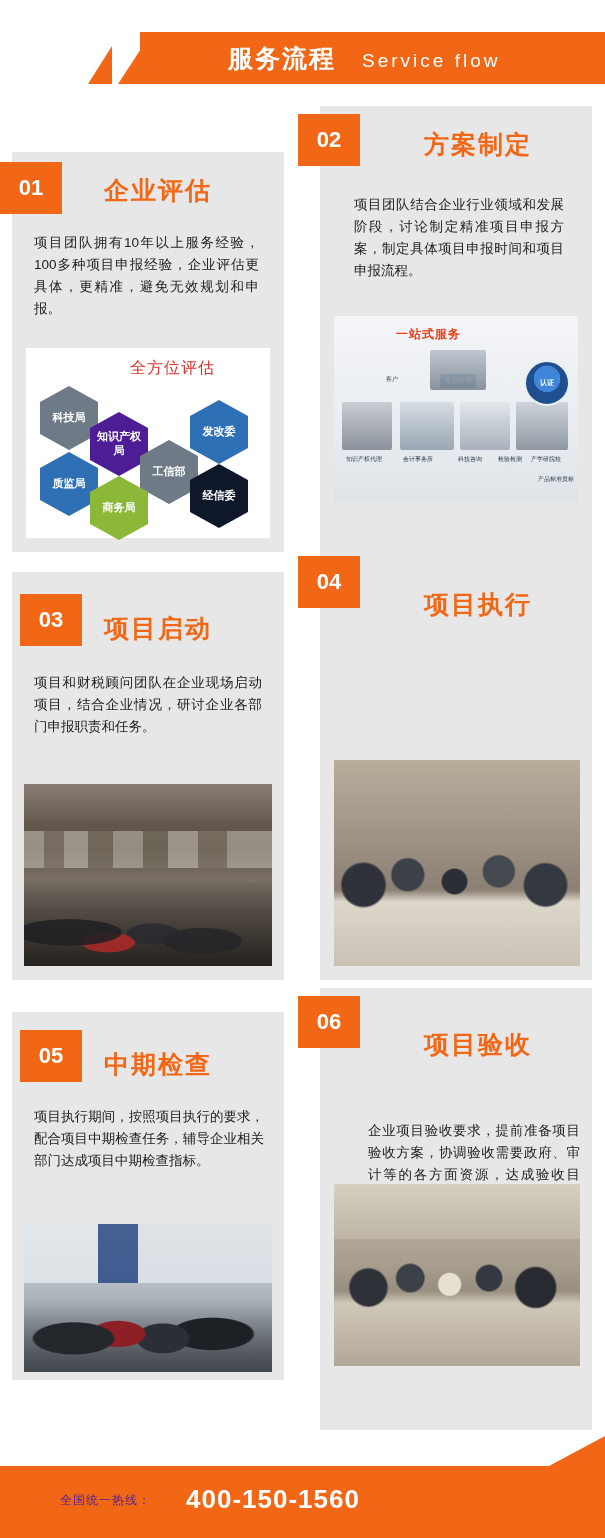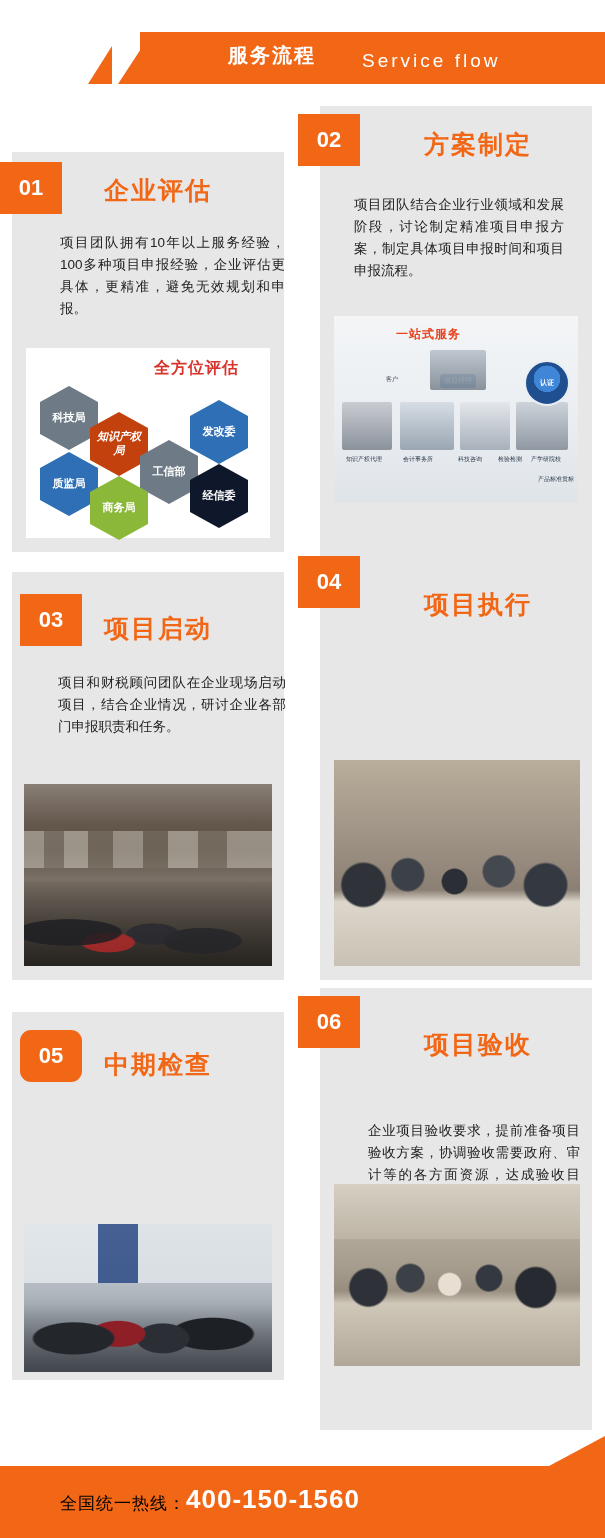--- a/index.html
+++ b/index.html
@@ -37,21 +37,21 @@
   .header-slash2 {
     position: absolute;
     top: 46px; left: 88px;
     width: 0; height: 0;
     border-top: 38px solid transparent;
     border-right: 24px solid #f26716;
   }
   .header-title {
     position: absolute;
     left: 228px; top: 42px;
-    font-size: 20px;
+    font-size: 25px;
     font-weight: bold;
     color: #ffffff;
     letter-spacing: 2px;
   }
   .header-sub {
     position: absolute;
     left: 362px; top: 50px;
     font-size: 19px;
     color: #ffffff;
     letter-spacing: 3px;
@@ -184,24 +184,23 @@
   }
 
   
   .hexwrap {
     position: absolute;
     background: #ffffff;
   }
   .hex-title {
     position: absolute;
     font-size: 16px;
-    font-weight: bold;
+    font-weight: normal;
     color: #d9342b;
     letter-spacing: 1px;
-    margin-left: 24px;
   }
   .hex {
     position: absolute;
     width: 58px;
     height: 64px;
     clip-path: polygon(50% 0%, 100% 25%, 100% 75%, 50% 100%, 0% 75%, 0% 25%);
     display: flex;
     align-items: center;
     justify-content: center;
     text-align: center;
@@ -263,22 +262,22 @@
   
   .footer {
     position: absolute;
     left: 0; bottom: 0;
     width: 605px; height: 72px;
     background: #f26716;
   }
   .footer-text {
     position: absolute;
     left: 60px; top: 26px;
-    font-size: 17px;
-    color: #000000;
+    font-size: 12px;
+    color: #4c1d95;
     letter-spacing: 1px;
   }
   .footer-phone {
     position: absolute;
     left: 186px; top: 18px;
     font-size: 26px;
     font-weight: bold;
     color: #ffffff;
     letter-spacing: 1px;
   }
@@ -303,29 +302,29 @@
 <div class="header">
   <div class="header-slash2"></div>
   <div class="header-slash"></div>
   <div class="header-band"></div>
   <div class="header-title">服务流程</div>
   <div class="header-sub">Service flow</div>
 </div>
 
 <div class="card" style="left:12px; top:152px; width:272px; height:400px;">
   <div class="card-title" style="left:92px; top:22px;">企业评估</div>
-  <div class="card-text" style="left:22px; top:80px; width:225px;margin-left:26px;">项目团队拥有10年以上服务经验，100多种项目申报经验，企业评估更具体，更精准，避免无效规划和申报。</div>
+  <div class="card-text" style="left:22px; top:80px; width:225px;">项目团队拥有10年以上服务经验，100多种项目申报经验，企业评估更具体，更精准，避免无效规划和申报。</div>
 
   <div class="hexwrap" style="left:14px; top:196px; width:244px; height:190px;">
     <div class="hex-title" style="left:104px; top:10px;">全方位评估</div>
 
     <div class="hex" style="left:14px; top:38px; background:#6e7a85;">
       <span>科技局</span>
     </div>
-    <div class="hex" style="left:64px; top:64px; background:#c2410c;font-style:italic;">
+    <div class="hex" style="left:64px; top:64px; background:#4c1d95;">
       <span>知识产权局</span>
     </div>
     <div class="hex" style="left:164px; top:52px; background:#2f6fb5;">
       <span>发改委</span>
     </div>
     <div class="hex" style="left:14px; top:104px; background:#2f6fb5;">
       <span>质监局</span>
     </div>
     <div class="hex" style="left:114px; top:92px; background:#6e7a85;">
       <span>工信部</span>
@@ -365,41 +364,42 @@
     <div class="info2-node" style="left:150px; top:140px;">检验检测</div>
     <div class="info2-node" style="left:186px; top:140px;">产学研院校</div>
     <div class="info2-node" style="left:196px; top:160px;">产品标准贯标</div>
   </div>
 
   <div class="badge" style="left:-22px; top:8px;">02</div>
 </div>
 
 <div class="card" style="left:12px; top:572px; width:272px; height:408px;">
   <div class="card-title" style="left:92px; top:40px;">项目启动</div>
-  <div class="card-text" style="left:22px; top:100px; width:228px;margin-left:24px;">项目和财税顾问团队在企业现场启动项目，结合企业情况，研讨企业各部门申报职责和任务。</div>
+  <div class="card-text" style="left:22px; top:100px; width:228px;">项目和财税顾问团队在企业现场启动项目，结合企业情况，研讨企业各部门申报职责和任务。</div>
 
   <div class="photo ph-office1" style="left:12px; top:212px; width:248px; height:182px;"></div>
 
   <div class="badge" style="left:8px; top:22px;">03</div>
 </div>
 
 <div class="card" style="left:320px; top:548px; width:272px; height:432px;">
   <div class="card-title" style="left:104px; top:40px;">项目执行</div>
 
   <div class="photo ph-meet" style="left:14px; top:212px; width:246px; height:206px;"></div>
 
   <div class="badge" style="left:-22px; top:8px;">04</div>
 </div>
 
 <div class="card" style="left:12px; top:1012px; width:272px; height:368px;">
   <div class="card-title" style="left:92px; top:36px;">中期检查</div>
+  <div class="card-text" style="left:22px; top:94px; width:230px;">项目执行期间，按照项目执行的要求，配合项目中期检查任务，辅导企业相关部门达成项目中期检查指标。</div>
 
   <div class="photo ph-lobby" style="left:12px; top:212px; width:248px; height:148px;"></div>
 
-  <div class="badge" style="left:8px; top:18px;border-radius:11px;">05</div>
+  <div class="badge" style="left:8px; top:18px;">05</div>
 </div>
 
 <div class="card" style="left:320px; top:988px; width:272px; height:442px;">
   <div class="card-title" style="left:104px; top:40px;">项目验收</div>
   <div class="card-text" style="left:48px; top:96px; width:212px;margin-top:36px;">企业项目验收要求，提前准备项目验收方案，协调验收需要政府、审计等的各方面资源，达成验收目标。</div>
 
   <div class="photo ph-conf" style="left:14px; top:196px; width:246px; height:182px;"></div>
 
   <div class="badge" style="left:-22px; top:8px;">06</div>
 </div>

